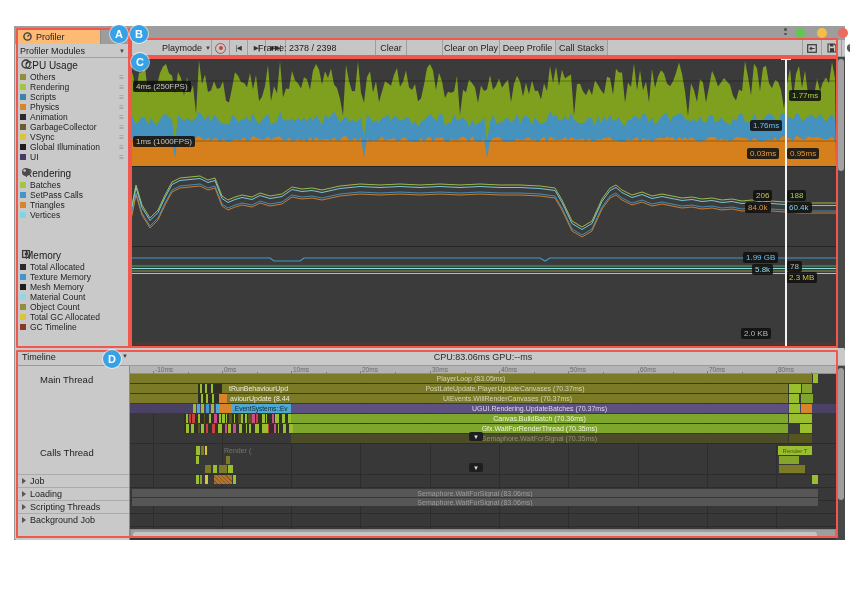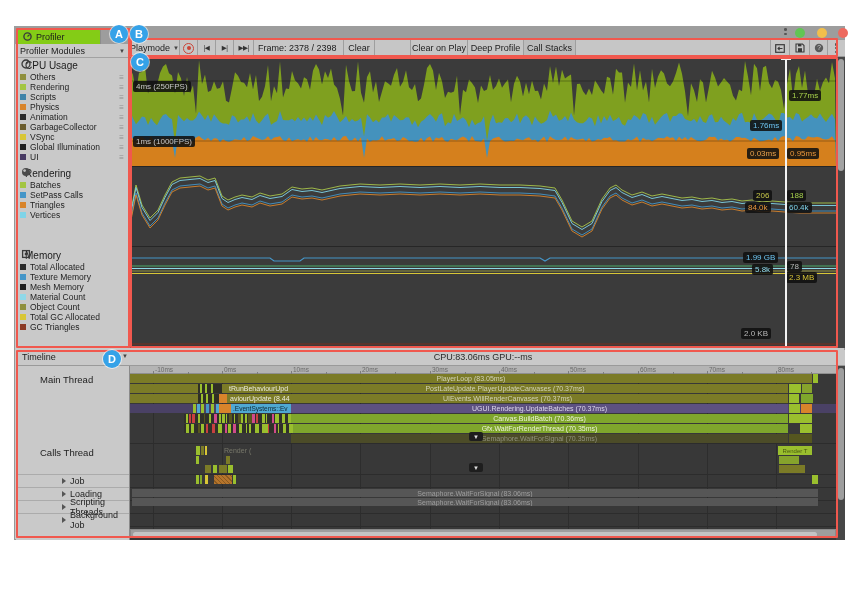--- a/index.html
+++ b/index.html
@@ -2,30 +2,30 @@
 <html><head>
 <meta charset="utf-8">
 <style>
   html,body{margin:0;padding:0;background:#fff;}
   #stage{position:relative;width:850px;height:604px;background:#ffffff;overflow:hidden;
          font-family:"Liberation Sans",sans-serif;-webkit-font-smoothing:antialiased;}
   .abs{position:absolute;}
   
   #win{left:14px;top:26px;width:831px;height:514px;background:#c9c9c9;border:1px solid #979797;box-sizing:border-box;}
   #titlebar{left:14px;top:26px;width:831px;height:18px;background:#9d9d9d;}
-  #tab{left:17px;top:28px;width:84px;height:16px;background:#84cc16;border:1px solid #8d8d8d;border-bottom:none;
+  #tab{left:17px;top:28px;width:84px;height:16px;background:#fdba74;border:1px solid #8d8d8d;border-bottom:none;
        border-radius:3px 3px 0 0;display:flex;align-items:center;gap:4px;padding-left:5px;box-sizing:border-box;
        font-size:9px;color:#1d1d1d;}
   .light{width:10px;height:10px;border-radius:50%;}
   .kebab{width:3px;height:12px;display:flex;flex-direction:column;justify-content:space-between;}
   .kebab i{width:2.5px;height:2.5px;border-radius:50%;background:#555;display:block;}
   
   #toolbar{left:130px;top:39px;width:715px;height:18px;background:#c6c6c6;border-top:1px solid #9a9a9a;border-bottom:1px solid #9a9a9a;box-sizing:border-box;}
   .tbtn{position:absolute;top:0;height:16px;display:flex;align-items:center;justify-content:center;
-        font-size:9px;color:#1b1b1b;border-right:1px solid #9e9e9e;box-sizing:border-box;white-space:nowrap;}
+        font-size:9px;color:#1b1b1b;border-right:1px solid #9e9e9e;box-sizing:border-box;white-space:nowrap;margin-left:32px;}
   .tlabel{position:absolute;top:0;height:16px;display:flex;align-items:center;font-size:9px;color:#1b1b1b;white-space:nowrap;}
   .navglyph{font-size:6.5px;letter-spacing:-0.5px;color:#333;}
   
   #sidebar{left:16px;top:44px;width:114px;height:304px;background:#c9c9c9;border-right:1px solid #8a8a8a;box-sizing:border-box;}
   #modhead{left:16px;top:44px;width:113px;height:14px;border-bottom:1px solid #a2a2a2;display:flex;align-items:center;
            font-size:9px;color:#1b1b1b;padding-left:4px;box-sizing:border-box;}
   .sechead{position:absolute;display:flex;align-items:center;gap:4px;font-size:10px;color:#1b1b1b;}
   .legitem{position:absolute;height:10px;display:flex;align-items:center;font-size:8.5px;color:#222;}
   .sw{width:6px;height:6px;margin-right:4px;flex:none;}
   .handle{position:absolute;right:4px;color:#8f8f8f;font-size:8px;letter-spacing:0;}
@@ -35,21 +35,21 @@
   .vbadge{position:absolute;background:rgba(16,16,16,0.88);color:#c6c6c6;font-size:8px;line-height:11px;height:11px;
           padding:0 3px;border-radius:2px;white-space:nowrap;}
   #vsb-charts{left:836px;top:57px;width:9px;height:291px;background:#474747;}
   #vsb-charts .thumb{position:absolute;left:1.5px;top:2px;width:6px;height:112px;background:#a3a3a3;border-radius:3px;}
   
   #tl-header{left:16px;top:350px;width:829px;height:16px;background:#c9c9c9;border-bottom:1px solid #9a9a9a;box-sizing:border-box;}
   #tl-mode{left:22px;top:352px;font-size:9px;color:#1b1b1b;}
   #tl-stats{left:130px;top:352px;width:706px;text-align:center;font-size:9px;color:#2a2a2a;}
   #tl-left{left:16px;top:366px;width:114px;height:174px;background:#c9c9c9;border-right:1px solid #8a8a8a;box-sizing:border-box;}
   .trow{position:absolute;left:16px;width:113px;border-top:1px solid #ababab;display:flex;align-items:center;
-        font-size:9px;color:#222;box-sizing:border-box;padding-left:40px;}
+        font-size:9px;color:#222;box-sizing:border-box;}
   .tri{width:0;height:0;border-left:4px solid #555;border-top:3px solid transparent;border-bottom:3px solid transparent;margin:0 4px 0 6px;}
   #tl-bars{left:130px;top:366px;width:706px;height:174px;background:#383838;overflow:hidden;}
   #ruler{position:absolute;left:0;top:0;width:706px;height:8px;background:#b4b4b4;border-bottom:1px solid #8f8f8f;box-sizing:border-box;}
   .rlab{position:absolute;top:0px;font-size:6.5px;color:#6a6a6a;line-height:8px;}
   .rtick{position:absolute;top:5px;width:1px;height:3px;background:#7d7d7d;}
   .gridv{position:absolute;width:1px;background:rgba(0,0,0,0.18);}
   .bar{position:absolute;overflow:hidden;font-size:7px;display:flex;align-items:center;justify-content:center;white-space:nowrap;}
   .bar.left{justify-content:flex-start;padding-left:2px;}
   .rowsep{position:absolute;left:0;width:706px;height:1px;background:#2c2c2c;}
   .marker{position:absolute;width:14px;height:9px;background:#1e1e1e;border-radius:2px;color:#ddd;font-size:6px;
@@ -252,21 +252,21 @@
       <div class="abs legitem" style="left: 20px; top: 302px; width: 108px;">
         <span class="sw" style="background: rgb(143, 143, 61);"></span>
         <span>Object Count</span>
       </div>
       <div class="abs legitem" style="left: 20px; top: 312px; width: 108px;">
         <span class="sw" style="background: rgb(216, 198, 54);"></span>
         <span>Total GC Allocated</span>
       </div>
       <div class="abs legitem" style="left: 20px; top: 322px; width: 108px;">
         <span class="sw" style="background: rgb(139, 58, 36);"></span>
-        <span>GC Triangles</span>
+        <span>GC Timeline</span>
       </div>
     </div>
 
   <div class="abs" id="charts">
     <svg id="cpu-svg" width="706" height="291">
         <polygon points="0,109 0,11.0 3,17.8 6,35.4 9,15.7 12,15.0 15,9.2 18,36.4 21,27.4 24,33.8 27,28.0 30,16.1 33,9.4 36,7.1 39,16.2 42,18.6 45,36.5 48,15.0 51,21.3 54,39.0 57,20.0 60,36.2 63,28.2 66,56.8 69,3.2 72,26.9 75,17.4 78,34.9 81,33.4 84,24.3 87,31.8 90,31.0 93,24.2 96,43.7 99,45.5 102,30.9 105,15.3 108,18.8 111,25.0 114,25.7 117,30.3 120,15.9 123,32.6 126,18.1 129,44.0 132,39.8 135,29.3 138,8.0 141,44.3 144,29.2 147,36.3 150,4.4 153,40.6 156,31.4 159,32.1 162,14.0 165,23.2 168,26.2 171,31.6 174,20.3 177,22.3 180,32.8 183,13.5 186,6.9 189,12.5 192,27.6 195,14.2 198,21.1 201,11.6 204,27.5 207,30.9 210,41.8 213,58.5 216,7.8 219,24.0 222,34.2 225,34.0 228,4.6 231,35.8 234,45.8 237,19.9 240,14.3 243,35.6 246,24.2 249,44.9 252,34.6 255,24.3 258,26.2 261,28.7 264,17.8 267,11.1 270,29.7 273,24.8 276,13.3 279,30.2 282,33.1 285,26.9 288,44.3 291,41.5 294,27.7 297,10.9 300,7.0 303,13.4 306,33.0 309,15.8 312,24.3 315,41.0 318,34.8 321,35.8 324,34.4 327,18.7 330,58.2 333,32.7 336,35.2 339,22.4 342,26.1 345,30.4 348,46.0 351,28.6 354,34.1 357,32.4 360,18.0 363,32.8 366,28.9 369,21.6 372,30.7 375,26.2 378,22.6 381,45.3 384,26.7 387,18.8 390,24.5 393,39.6 396,25.8 399,37.2 402,23.5 405,34.0 408,33.7 411,42.6 414,26.6 417,33.9 420,9.1 423,25.9 426,9.6 429,28.9 432,12.7 435,21.4 438,19.3 441,17.4 444,58.5 447,27.1 450,26.8 453,34.3 456,38.3 459,31.5 462,38.1 465,23.3 468,27.9 471,33.2 474,37.1 477,19.8 480,20.9 483,37.7 486,11.7 489,15.4 492,15.6 495,45.8 498,25.5 501,29.9 504,6.4 507,33.4 510,13.2 513,33.5 516,24.6 519,45.4 522,11.7 525,30.9 528,19.5 531,13.2 534,16.6 537,26.4 540,29.3 543,24.5 546,16.1 549,5.4 552,16.8 555,34.3 558,59.2 561,26.3 564,33.3 567,44.9 570,22.3 573,25.6 576,45.6 579,30.0 582,13.7 585,20.5 588,29.4 591,25.6 594,20.9 597,24.6 600,27.8 603,38.8 606,43.4 609,32.4 612,34.2 615,4.0 618,19.6 621,38.2 624,6.8 627,11.3 630,34.0 633,10.5 636,8.8 639,26.3 642,31.2 645,23.1 648,24.4 651,33.1 654,52.1 657,27.1 660,11.7 663,42.0 666,16.9 669,9.1 672,31.1 675,13.5 678,36.9 681,37.2 684,38.8 687,21.7 690,34.0 693,25.1 696,20.5 699,26.2 702,5.0 705,21.2 706,109" fill="#7fa01f"></polygon>
         <polygon points="0,109 0,53.3 3,61.2 6,67.2 9,63.8 12,59.4 15,60.2 18,67.9 21,61.1 24,65.3 27,68.2 30,62.5 33,57.9 36,57.0 39,60.4 42,62.2 45,86.7 48,57.9 51,61.3 54,64.2 57,61.1 60,63.5 63,63.5 66,60.8 69,54.6 72,58.6 75,62.9 78,57.4 81,64.8 84,57.2 87,61.2 90,65.0 93,66.4 96,66.6 99,67.7 102,58.2 105,59.7 108,65.5 111,62.6 114,62.5 117,59.2 120,65.1 123,56.0 126,63.5 129,66.7 132,63.2 135,59.0 138,56.6 141,67.7 144,65.7 147,63.9 150,53.9 153,63.0 156,63.2 159,63.2 162,61.7 165,64.3 168,59.9 171,64.1 174,60.4 177,64.5 180,60.0 183,63.7 186,57.6 189,62.6 192,67.9 195,57.9 198,60.8 201,59.1 204,54.0 207,59.6 210,65.3 213,62.5 216,58.9 219,65.2 222,62.1 225,64.4 228,63.6 231,60.7 234,79.4 237,57.2 240,60.4 243,65.3 246,62.7 249,65.4 252,60.4 255,60.4 258,57.1 261,64.6 264,58.1 267,60.4 270,63.3 273,63.1 276,60.2 279,60.4 282,68.1 285,63.3 288,70.2 291,64.8 294,62.8 297,59.5 300,56.9 303,60.1 306,64.7 309,58.1 312,56.2 315,69.3 318,65.3 321,66.5 324,56.8 327,63.9 330,62.2 333,60.3 336,63.3 339,70.2 342,62.4 345,68.3 348,66.1 351,65.0 354,59.3 357,84.0 360,65.2 363,57.5 366,66.2 369,65.2 372,65.7 375,61.3 378,61.1 381,65.3 384,62.8 387,56.4 390,66.3 393,60.6 396,58.3 399,60.9 402,68.2 405,59.4 408,63.9 411,66.7 414,65.4 417,63.0 420,53.4 423,59.7 426,57.5 429,63.8 432,62.4 435,59.0 438,64.2 441,55.4 444,62.5 447,65.2 450,66.2 453,66.3 456,64.1 459,60.0 462,61.4 465,69.2 468,57.9 471,66.4 474,58.9 477,64.1 480,57.7 483,64.1 486,62.6 489,59.9 492,67.0 495,68.7 498,62.3 501,63.0 504,57.9 507,59.9 510,62.9 513,56.0 516,57.4 519,66.1 522,59.8 525,67.8 528,64.0 531,60.2 534,57.2 537,56.1 540,64.7 543,58.9 546,59.1 549,56.2 552,56.7 555,61.9 558,63.2 561,64.2 564,61.7 567,65.7 570,59.0 573,64.8 576,66.1 579,58.8 582,57.3 585,65.2 588,64.9 591,59.7 594,63.8 597,65.9 600,68.6 603,61.1 606,63.9 609,57.2 612,55.7 615,65.3 618,64.7 621,65.9 624,55.9 627,62.7 630,63.5 633,62.0 636,59.3 639,56.5 642,57.8 645,62.0 648,68.3 651,56.0 654,56.1 657,60.4 660,60.0 663,63.1 666,56.1 669,57.2 672,64.4 675,62.0 678,59.9 681,57.3 684,60.5 687,61.5 690,56.6 693,61.1 696,65.0 699,60.4 702,56.7 705,62.6 706,109" fill="#4492bd"></polygon>
         <polygon points="0,109 0,79.1 3,81.8 6,83.6 9,80.8 12,79.9 15,82.3 18,84.0 21,79.5 24,83.2 27,84.5 30,83.1 33,79.7 36,82.6 39,81.0 42,83.9 45,101.0 48,79.1 51,84.9 54,85.0 57,83.9 60,83.4 63,84.1 66,80.5 69,79.1 72,81.4 75,83.3 78,80.8 81,84.0 84,81.2 87,81.6 90,84.9 93,82.3 96,84.1 99,84.8 102,83.7 105,82.2 108,82.7 111,83.3 114,79.9 117,84.1 120,83.1 123,79.0 126,80.6 129,81.7 132,83.1 135,82.3 138,79.2 141,82.9 144,80.5 147,80.0 150,79.2 153,83.2 156,84.1 159,80.6 162,84.2 165,83.1 168,82.0 171,83.4 174,82.3 177,84.7 180,79.4 183,84.1 186,80.0 189,83.0 192,83.2 195,81.7 198,82.2 201,83.6 204,79.9 207,83.5 210,83.2 213,79.6 216,79.0 219,83.6 222,83.4 225,80.4 228,84.6 231,80.2 234,101.0 237,81.6 240,84.8 243,83.2 246,83.6 249,83.0 252,79.3 255,83.8 258,82.2 261,82.0 264,81.1 267,83.9 270,83.4 273,79.9 276,81.4 279,84.2 282,83.9 285,84.8 288,84.6 291,80.8 294,84.7 297,80.9 300,79.4 303,84.7 306,80.5 309,81.5 312,80.1 315,84.0 318,84.8 321,81.8 324,82.8 327,83.3 330,81.0 333,79.5 336,81.1 339,84.7 342,79.1 345,84.0 348,84.3 351,84.7 354,81.4 357,101.0 360,84.3 363,81.4 366,80.4 369,79.7 372,83.0 375,84.5 378,84.2 381,83.8 384,83.9 387,81.5 390,82.4 393,83.3 396,81.3 399,80.2 402,83.2 405,82.4 408,85.0 411,82.3 414,79.4 417,84.9 420,79.3 423,81.6 426,82.9 429,83.1 432,82.6 435,79.4 438,83.6 441,80.0 444,81.8 447,82.7 450,82.3 453,81.5 456,84.3 459,80.9 462,84.5 465,83.8 468,82.1 471,83.1 474,80.8 477,81.0 480,80.0 483,83.5 486,83.3 489,84.6 492,84.5 495,84.5 498,82.1 501,83.5 504,82.1 507,79.5 510,84.9 513,80.8 516,82.7 519,82.5 522,84.2 525,82.8 528,80.7 531,80.9 534,81.6 537,79.2 540,80.9 543,80.3 546,84.0 549,79.8 552,82.5 555,79.9 558,83.0 561,79.9 564,82.1 567,83.8 570,84.2 573,83.7 576,82.7 579,79.8 582,80.0 585,79.7 588,83.6 591,81.5 594,83.3 597,82.5 600,84.6 603,82.8 606,80.1 609,80.1 612,80.9 615,80.7 618,82.2 621,84.2 624,80.7 627,82.8 630,84.3 633,84.0 636,83.3 639,82.4 642,83.7 645,80.0 648,83.9 651,80.0 654,79.0 657,80.7 660,80.9 663,84.3 666,79.0 669,79.8 672,82.2 675,82.5 678,79.2 681,80.3 684,80.4 687,79.8 690,80.5 693,82.1 696,82.6 699,81.8 702,79.3 705,83.7 706,109" fill="#d5801d"></polygon>
         <line x1="0" x2="706" y1="24" y2="24" stroke="rgba(0,0,0,0.3)"></line>
         <line x1="0" x2="706" y1="84" y2="84" stroke="rgba(0,0,0,0.3)"></line>

